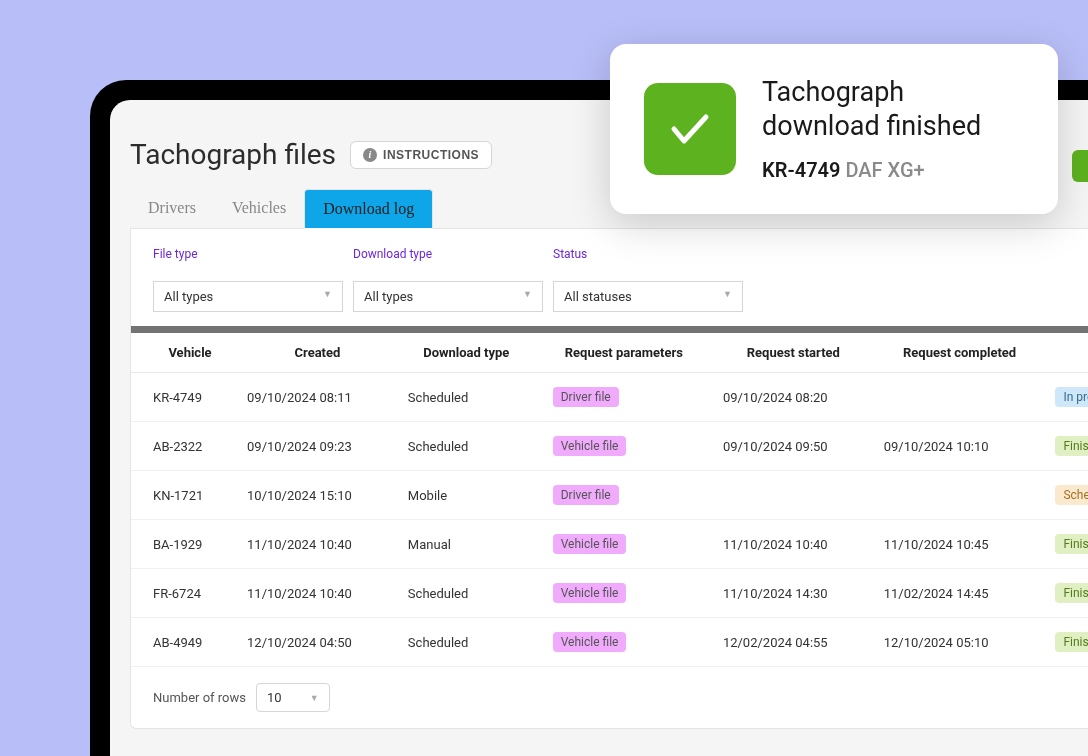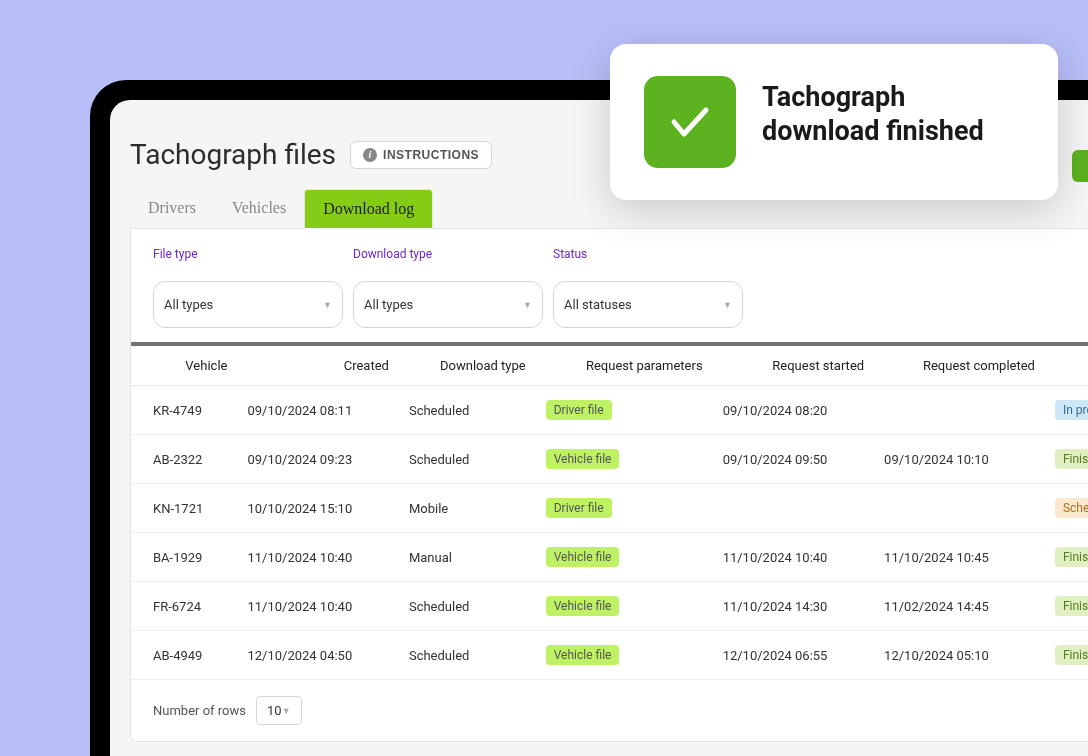--- a/index.html
+++ b/index.html
@@ -91,21 +91,21 @@
   }
   .tab {
     padding: 10px 18px;
     font-size: 16px;
     color: #888;
     cursor: pointer;
     font-family: Liberation Serif, serif;
   }
   .tab.active {
     color: #222;
-    background: #84cc16;
+    background: #0ea5e9;
     border: 1px solid #e4e4e4;
     border-bottom: 1px solid #fff;
     border-radius: 4px 4px 0 0;
     margin-bottom: -1px;
   }
   .panel {
     background: #fff;
     border: 1px solid #e4e4e4;
     border-top: none;
     border-radius: 0 0 6px 6px;
@@ -120,80 +120,80 @@
   }
   .filter-label {
     font-size: 12px;
     color: #6d28d9;
     margin-bottom: 20px;
     display: block;
   }
   .select {
     width: 100%;
     border: 1px solid #d6d6d6;
-    border-radius: 12px;
-    padding: 15px 10px;
+    border-radius: 0;
+    padding: 7px 10px;
     font-size: 13px;
     color: #333;
     background: #fff;
     display: flex;
     justify-content: space-between;
-    align-items: center;
+    align-items: flex-start;
     cursor: pointer;
   }
   .chev {
     color: #aaa;
     font-size: 9px;
   }
   table {
     width: 100%;
     border-collapse: collapse;
     font-size: 13px;
   }
   thead th {
-    text-align: right;
-    font-weight: 400;
+    text-align: center;
+    font-weight: 700;
     color: #222;
     padding: 12px 10px;
-    border-top: 4px solid #737373;
+    border-top: 7px solid #737373;
     border-bottom: 1px solid #e9e9e9;
   }
   thead th:first-child { padding-left: 22px; }
   tbody td {
     padding: 14px 10px;
     border-bottom: 1px solid #f0f0f0;
     color: #333;
   }
   tbody td:first-child { padding-left: 22px; }
   .pill {
     display: inline-block;
     padding: 3px 8px;
     border-radius: 4px;
     font-size: 12px;
   }
-  .pill-grey { background: #bef264; color: #555; }
+  .pill-grey { background: #f0abfc; color: #555; margin-left: 8px; }
   .pill-blue { background: #cfe8f9; color: #3a6a8a; }
   .pill-green { background: #e0f0c2; color: #567a1e; }
   .pill-orange { background: #fbe9cf; color: #a27023; }
   .footer-row {
     padding: 16px 22px;
     display: flex;
     align-items: center;
     gap: 10px;
     font-size: 13px;
     color: #555;
   }
   .rows-select {
     border: 1px solid #d6d6d6;
     border-radius: 4px;
     padding: 6px 10px;
     font-size: 13px;
     color: #333;
     display: inline-flex;
-    gap: 0;
+    gap: 28px;
     align-items: center;
     cursor: pointer;
   }
   
   .toast {
     position: absolute;
     top: 44px;
     left: 610px;
     width: 448px;
     background: #fff;
@@ -210,21 +210,21 @@
     background: #5db21f;
     border-radius: 14px;
     display: flex;
     align-items: center;
     justify-content: center;
     flex-shrink: 0;
   }
   .toast-icon svg { width: 48px; height: 48px; }
   .toast-title {
     font-size: 27px;
-    font-weight: 700;
+    font-weight: 400;
     color: #1a1a1a;
     line-height: 1.25;
     margin-bottom: 14px;
   }
   .toast-sub {
     font-size: 20px;
     color: #1a1a1a;
     font-weight: 600;
   }
   .toast-sub .model { color: #8a8a8a; font-weight: 500; }
@@ -334,21 +334,21 @@
                 <td><span class="pill pill-grey">Vehicle file</span></td>
                 <td>11/10/2024 14:30</td>
                 <td>11/02/2024 14:45</td>
                 <td><span class="pill pill-green">Finished</span></td>
               </tr>
               <tr>
                 <td>AB-4949</td>
                 <td>12/10/2024 04:50</td>
                 <td>Scheduled</td>
                 <td><span class="pill pill-grey">Vehicle file</span></td>
-                <td>12/10/2024 06:55</td>
+                <td>12/02/2024 04:55</td>
                 <td>12/10/2024 05:10</td>
                 <td><span class="pill pill-green">Finished</span></td>
               </tr>
             </tbody>
         </table>
 
         <div class="footer-row">
           <span>Number of rows</span>
           <div class="rows-select">
             <span>10</span>
@@ -362,14 +362,18 @@
 </div>
 
 <div class="toast">
   <div class="toast-icon">
     <svg viewBox="0 0 24 24" fill="none" stroke="#fff" stroke-width="2.5" stroke-linecap="round" stroke-linejoin="round">
       <polyline points="4 12 9 18 20 6"></polyline>
     </svg>
   </div>
   <div>
     <div class="toast-title">Tachograph download finished</div>
+    <div class="toast-sub">
+      <span>KR-4749</span>
+      <span class="model">DAF XG+</span>
+    </div>
   </div>
 </div>
 
 </body></html>

